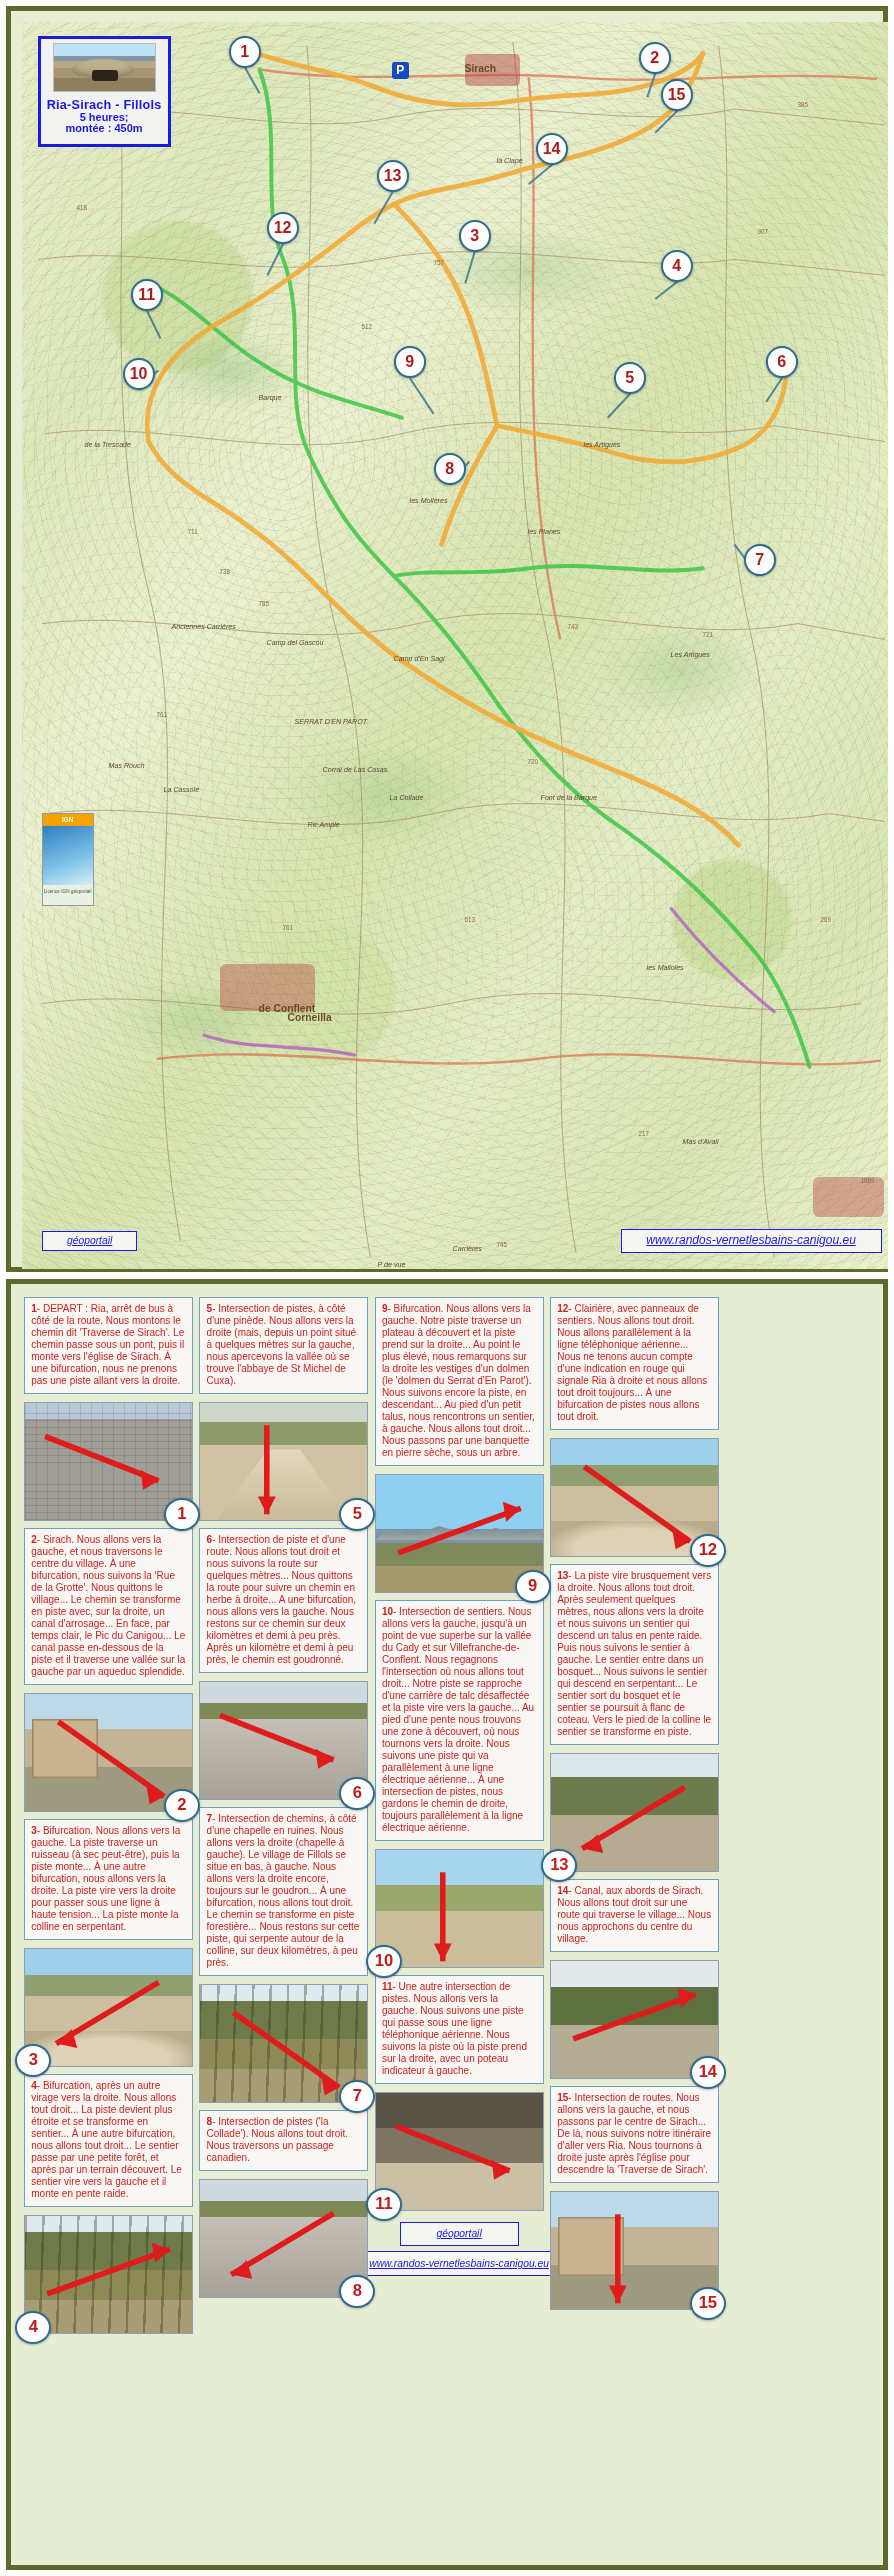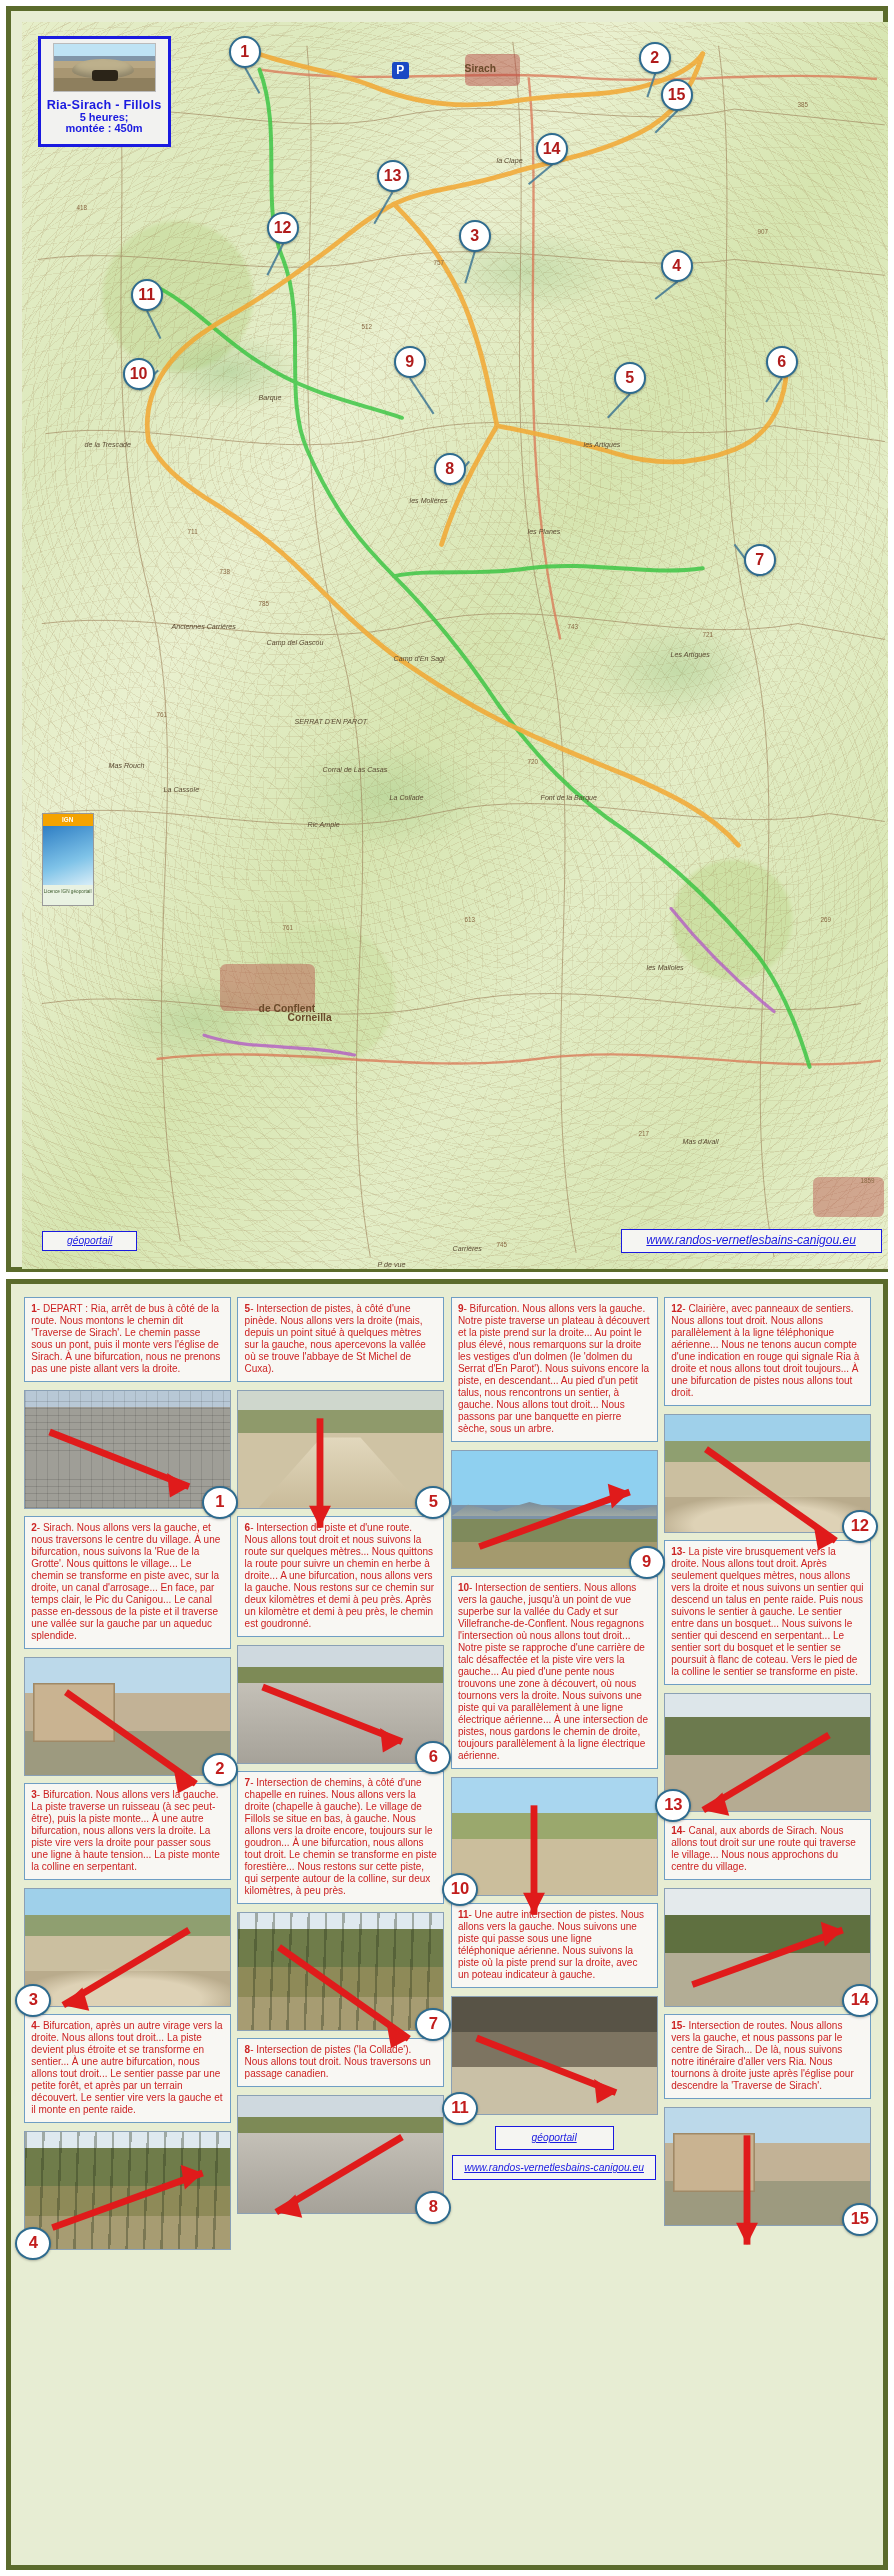--- a/index.html
+++ b/index.html
@@ -76,21 +76,21 @@
   #geo-link-map{position:absolute;left:20.6px;top:1209px;width:95px;height:20.6px;background:#f5f5f2;
      border:1.6px solid #1a1ae0;box-sizing:border-box;text-align:center;line-height:17.4px;z-index:15;}
   #site-link-map{position:absolute;left:599px;top:1207px;width:261px;height:24px;background:#f5f5f2;
      border:1.6px solid #1a1ae0;box-sizing:border-box;text-align:center;line-height:20.6px;z-index:15;}
   .lnk{color:#1a1ae0;font-style:italic;text-decoration:underline;font-size:10.3px;}
   .lnk.big{font-size:12px;}
 
   
   #desc-panel{left:6.3px;top:1279px;width:882px;height:1291px;padding:6.3px;}
   .cols{position:absolute;left:12.7px;top:12.7px;width:856px;height:1266px;display:flex;gap:6.3px;}
-  .col{width:207px;display:flex;flex-direction:column;gap:7.1px;}
+  .col{width:169px;display:flex;flex-direction:column;gap:7.1px;}
 
   .note{background:#f8f7f3;border:1.6px solid #6f9ec4;box-sizing:border-box;
      padding:5.5px 6.3px 6.3px 6.3px;color:#cc2222;font-size:10px;line-height:12px;}
   .note b{color:#cc2222;font-weight:bold;}
 
   
   .shot{position:relative;border:0.8px solid #8aa0b5;box-sizing:border-box;overflow:visible;}
   .shot .img{width:100%;height:100%;display:block;overflow:hidden;position:relative;}
   .badge{position:absolute;width:36px;height:33px;border-radius:50%;background:#fff;
      border:2.4px solid #2e6b8f;box-sizing:border-box;color:#c21d1d;font-weight:bold;font-size:16.6px;

